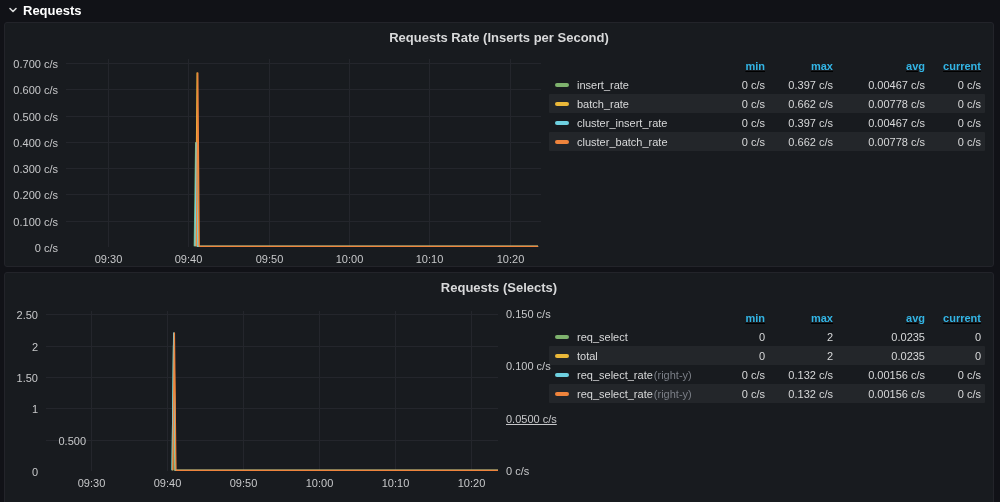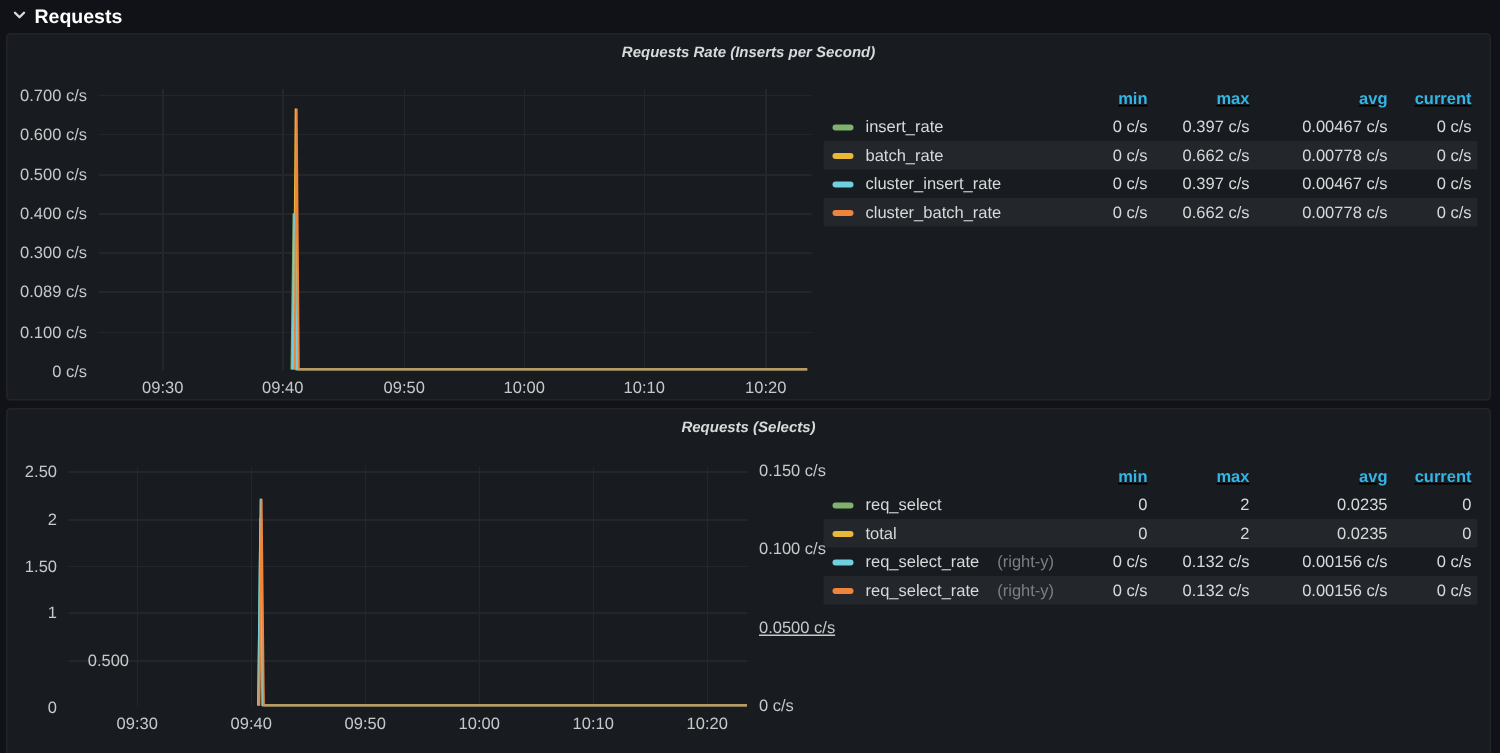--- a/index.html
+++ b/index.html
@@ -12,21 +12,21 @@
   .section-header .chev { width:12px; height:12px; margin-right:4px; display:flex;
     align-items:center; justify-content:center; }
   .section-header .label { color:#ffffff; font-size:13px; font-weight:bold; }
 
   .panel { position:absolute; background:#181b1f; border:1px solid #23242a;
     border-radius:3px; }
   #panel0 { left:4px; top:22px;  width:990px; height:245px; }
   #panel1 { left:4px; top:272px; width:990px; height:282px; }
 
   .panel-title { position:absolute; left:0; top:7px; width:100%; text-align:center;
-    color:#d8d9da; font-size:10px; font-weight:bold; cursor:pointer;font-style:italic; }
+    color:#d8d9da; font-size:13px; font-weight:bold; cursor:pointer; }
 
   .plot { position:absolute; }
   #panel0 .plot { left:61px; top:36px; width:475px; height:188px; }
   #panel1 .plot { left:41px; top:38px; width:452px; height:160px; }
   .plot svg { display:block; }
 
   .tick { position:absolute; font-size:11px; color:#c7c8ca; line-height:12px;
     white-space:nowrap; }
   .tick.y { text-align:right; }
   .tick.x { text-align:center; width:60px; }
@@ -35,21 +35,21 @@
   #panel0 .legend { top:34px; }
   #panel1 .legend { top:36px; }
   .lrow { display:flex; align-items:center; height:19px; padding:0 4px 0 6px;
     border-radius:1px; }
   .lrow.lhead { height:18px;text-decoration:underline; }
   .lrow.stripe { background:rgba(255,255,255,0.05); }
   .llabel { flex:1; display:flex; align-items:center; min-width:0;
     color:#d8d9da; cursor:pointer; }
   .swatch { display:inline-block; width:14px; height:4px; border-radius:2px;
     margin-right:8px; flex:none; }
-  .note { color:#7b7f87; margin-left:12px; }
+  .note { color:#7b7f87; margin-left:1px; }
   .lcell { text-align:right; color:#d8d9da; flex:none; }
   .lcol { color:#33b5e5; font-weight:bold; cursor:pointer; }
 </style>
 </head>
 <body>
 
 <div class="section-header">
   <span class="chev">
     <svg width="10" height="10" viewBox="0 0 10 10">
       <polyline points="2,3.5 5,6.5 8,3.5" fill="none" stroke="#d8d9da" stroke-width="1.6" stroke-linecap="round" stroke-linejoin="round"></polyline>
@@ -126,21 +126,21 @@
           <span>cluster_batch_rate</span>
         </div>
         <div class="lcell" style="width: 52px;">0 c/s</div>
         <div class="lcell" style="width: 68px;">0.662 c/s</div>
         <div class="lcell" style="width: 92px;">0.00778 c/s</div>
         <div class="lcell" style="width: 56px;">0 c/s</div>
       </div>
     </div>
 <div class="tick y" style="left: 0px; width: 53px; top: 218.5px;">0 c/s</div>
     <div class="tick y" style="left: 0px; width: 53px; top: 192.5px;">0.100 c/s</div>
-    <div class="tick y" style="left: 0px; width: 53px; top: 165.5px;">0.089 c/s</div>
+    <div class="tick y" style="left: 0px; width: 53px; top: 165.5px;">0.200 c/s</div>
     <div class="tick y" style="left: 0px; width: 53px; top: 139.5px;">0.300 c/s</div>
     <div class="tick y" style="left: 0px; width: 53px; top: 113.5px;">0.400 c/s</div>
     <div class="tick y" style="left: 0px; width: 53px; top: 87.5px;">0.500 c/s</div>
     <div class="tick y" style="left: 0px; width: 53px; top: 60.5px;">0.600 c/s</div>
     <div class="tick y" style="left: 0px; width: 53px; top: 34.5px;">0.700 c/s</div>
     <div class="tick x" style="left: 73.5px; top: 230px;">09:30</div>
     <div class="tick x" style="left: 153.5px; top: 230px;">09:40</div>
     <div class="tick x" style="left: 234.5px; top: 230px;">09:50</div>
     <div class="tick x" style="left: 314.5px; top: 230px;">10:00</div>
     <div class="tick x" style="left: 394.5px; top: 230px;">10:10</div>

